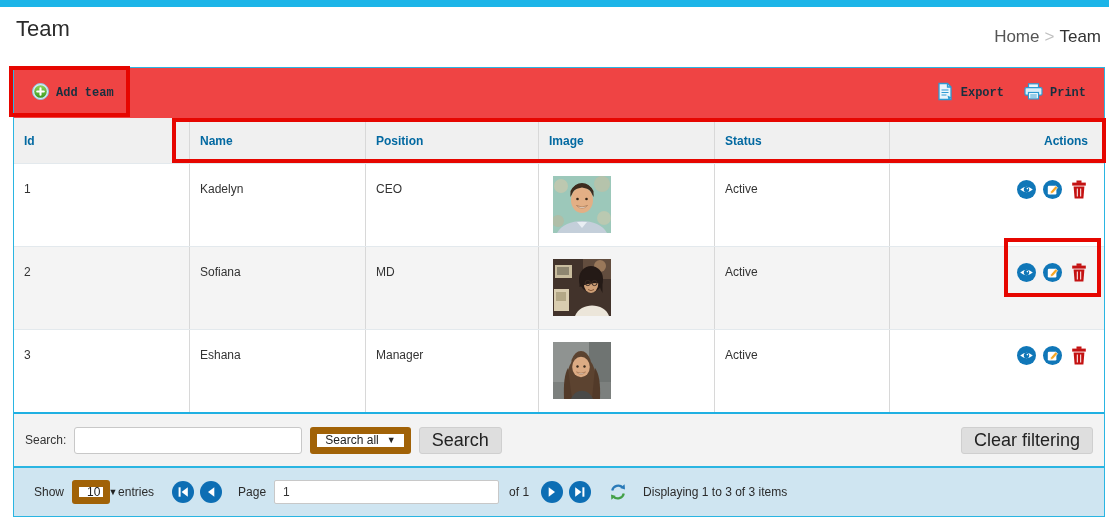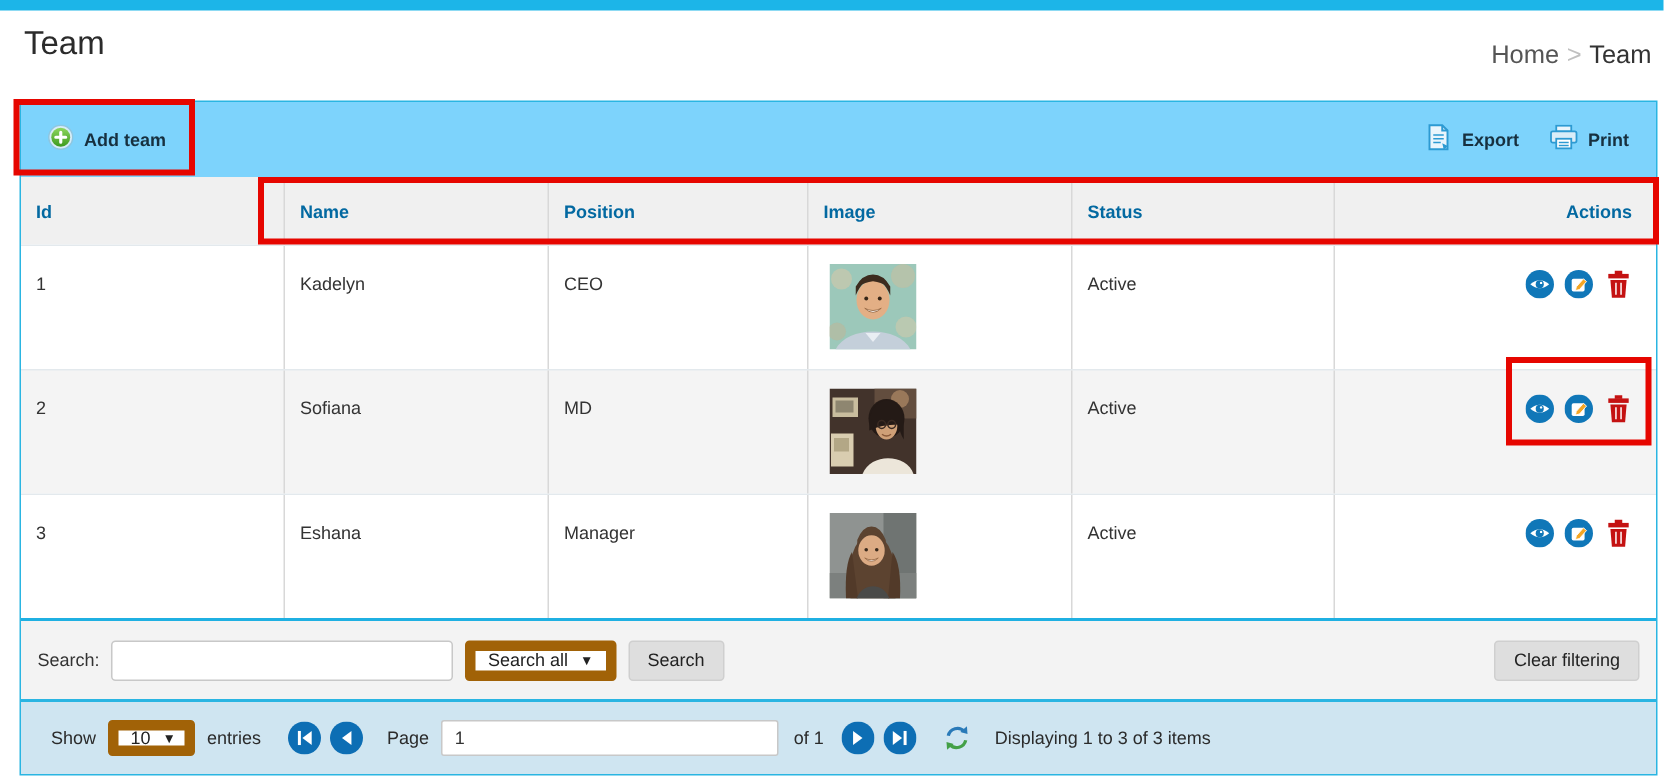--- a/index.html
+++ b/index.html
@@ -11,22 +11,22 @@
   .page-title { position:absolute; left:16px; top:16px; font-size:22px; font-weight:500; color:#2b2b2b; }
 
   .breadcrumb { position:absolute; right:8px; top:27px; font-size:17px; color:#666; }
   .breadcrumb .bc-home { color:#555; cursor:pointer; }
   .breadcrumb .bc-sep { color:#c0c0c0; margin:0 5px; }
   .breadcrumb .bc-cur { color:#333; }
 
   .panel { position:absolute; left:13px; top:67px; width:1092px; border:1px solid #2ab5e2; background:#fff; }
 
   
-  .toolbar { height:50px; background:#7dd3fc; display:flex; align-items:center;
-             justify-content:space-between; padding:0 18px; }
+  .toolbar { height:50px; background:#ef4444; display:flex; align-items:center;
+             justify-content:space-between; padding:0 18px;font-family:Liberation Mono, monospace; }
   .tool-btn { display:inline-flex; align-items:center; gap:7px; cursor:pointer;
               font-weight:bold; color:#17303f; font-size:12px; }
   .tool-right { display:flex; align-items:center; gap:20px; }
 
   
   .grid { display:grid; grid-template-columns:175px 176px 173px 176px 175px auto; }
   .thead { background:#f0f0f0; height:45px; }
   .thead .cell { font-weight:bold; color:#0369a1; display:flex; align-items:center; padding:0 10px; }
   .cell + .cell { border-left:1px solid #d8d8d8; }
   .thead .cell.right, .trow .cell.right { justify-content:flex-end; text-align:right; padding-right:16px; }
@@ -42,21 +42,21 @@
   .searchrow { height:54px; background:#f3f3f3; border-top:2px solid #1fb0e2;
                display:flex; align-items:center; padding:0 11px; gap:8px; }
   .searchrow label { color:#333; }
   .text-input { height:27px; border:1px solid #c8c8c8; border-radius:3px; background:#fff;
                 padding:0 8px; font-family:inherit; font-size:12px; color:#333; }
   .search-input { width:228px; }
   .selectbox { height:27px; background:#fff; border:7px solid #a16207; border-radius:3px;
                display:inline-flex; align-items:center; gap:8px; padding:0 8px; cursor:pointer; color:#222; }
   .selectbox .caret { font-size:9px; color:#222; }
   .gray-btn { height:27px; background:#dedede; border:1px solid #cfcfcf; border-radius:3px;
-              padding:0 12px; font-family:inherit; font-size:12px; color:#222; cursor:pointer; }
+              padding:0 12px; font-family:inherit; font-size:18px; color:#222; cursor:pointer; }
   .clear-btn { margin-left:auto; }
 
   
   .pager { height:50px; background:#cfe5f1; border-top:2px solid #2ab5e2;
            display:flex; align-items:center; padding:0 20px; }
   .pager .lbl { color:#2b2b2b; }
   .pager .selectbox { height:24px; margin:0 8px; }
   .circle-btn { width:22px; height:22px; border:none; background:none; padding:0; cursor:pointer; }
   .page-input { width:225px; height:24px; margin:0 10px 0 8px; border-radius:2px; }
   .pager .status { margin-left:16px; color:#2b2b2b; }
@@ -287,21 +287,21 @@
     <span class="selectbox">
       <span>Search all</span>
       <span class="caret">▼</span>
     </span>
     <button class="gray-btn">Search</button>
     <button class="gray-btn clear-btn">Clear filtering</button>
   </div>
 
   <div class="pager">
     <span class="lbl">Show</span>
-    <span class="selectbox" style="width:58px; justify-content:space-between;">
+    <span class="selectbox" style="width:38px; justify-content:space-between;">
       <span>10</span>
       <span class="caret">▼</span>
     </span>
     <span class="lbl">entries</span>
 
     <button class="circle-btn" style="margin-left:18px;">
       <svg width="22" height="22" viewBox="0 0 22 22">
           <circle cx="11" cy="11" r="11" fill="#0d6eb4"></circle>
           <rect x="6.6" y="6.3" width="2" height="9.4" fill="#fff"></rect>
           <polygon points="15.8,6.3 9.6,11 15.8,15.7" fill="#fff"></polygon>

